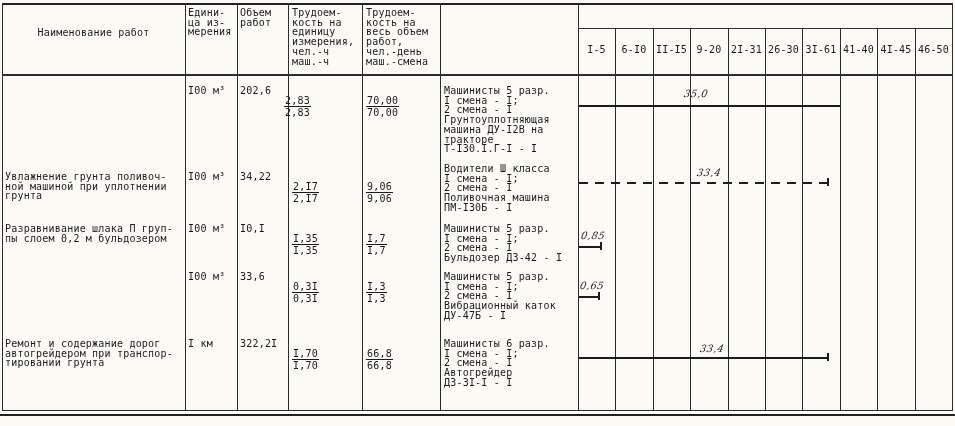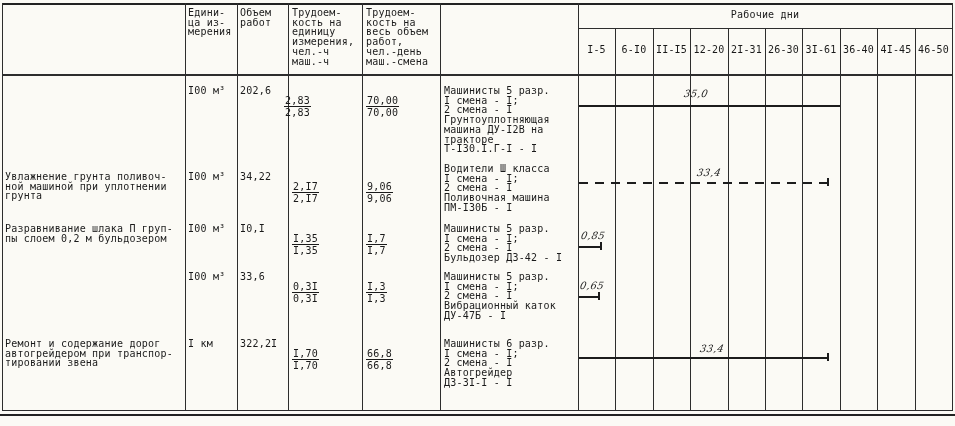--- a/index.html
+++ b/index.html
@@ -50,47 +50,47 @@
   <div class="vl" style="left:615px;top:28px;height:383px"></div>
   <div class="vl" style="left:653px;top:28px;height:383px"></div>
   <div class="vl" style="left:690px;top:28px;height:383px"></div>
   <div class="vl" style="left:728px;top:28px;height:383px"></div>
   <div class="vl" style="left:765px;top:28px;height:383px"></div>
   <div class="vl" style="left:802px;top:28px;height:383px"></div>
   <div class="vl" style="left:840px;top:28px;height:383px"></div>
   <div class="vl" style="left:877px;top:28px;height:383px"></div>
   <div class="vl" style="left:915px;top:28px;height:383px"></div>
 
+  <div class="txt center" style="left:2px;top:28px;width:183px">Наименование работ</div>
   <div class="txt" style="left:188px;top:8px">Едини-
 ца из-
 мерения</div>
   <div class="txt" style="left:240px;top:8px">Объем
 работ</div>
   <div class="txt" style="left:292px;top:8px">Трудоем-
 кость на
 единицу
 измерения,
 чел.-ч
 маш.-ч</div>
   <div class="txt" style="left:366px;top:8px">Трудоем-
 кость на
 весь объем
 работ,
 чел.-день
 маш.-смена</div>
-  <div class="txt center" style="left:578px;top:10px;width:374px">Рабочие дни</div>
 
   <div class="txt center" style="left:578px;top:45px;width:37px">I-5</div>
   <div class="txt center" style="left:615px;top:45px;width:38px">6-I0</div>
   <div class="txt center" style="left:653px;top:45px;width:37px">II-I5</div>
-  <div class="txt center" style="left:690px;top:45px;width:38px">12-20</div>
+  <div class="txt center" style="left:690px;top:45px;width:38px">9-20</div>
   <div class="txt center" style="left:728px;top:45px;width:37px">2I-31</div>
   <div class="txt center" style="left:765px;top:45px;width:37px">26-30</div>
   <div class="txt center" style="left:802px;top:45px;width:38px">3I-61</div>
-  <div class="txt center" style="left:840px;top:45px;width:37px">36-40</div>
+  <div class="txt center" style="left:840px;top:45px;width:37px">41-40</div>
   <div class="txt center" style="left:877px;top:45px;width:38px">4I-45</div>
   <div class="txt center" style="left:915px;top:45px;width:37px">46-50</div>
 
   <div class="txt" style="left:188px;top:86px">I00 м³</div>
   <div class="txt" style="left:240px;top:86px">202,6</div>
   <div class="txt frac" style="left:284px;top:86px">
     <span class="num">2,83</span>
     <span class="den">2,83</span>
   </div>
   <div class="txt frac" style="left:366px;top:86px">
@@ -163,21 +163,21 @@
 I смена - I;
 2 смена - I
 Вибрационный каток
 ДУ-47Б - I</div>
   <div class="bar solid" style="left:579px;top:296px;width:20px"></div>
   <div class="tick" style="left:598px;top:292px"></div>
   <div class="hand" style="left:580px;top:280px">0,65</div>
 
   <div class="txt" style="left:5px;top:339px;width:178px">Ремонт и содержание дорог
 автогрейдером при транспор-
-тировании звена</div>
+тировании грунта</div>
   <div class="txt" style="left:188px;top:339px">I км</div>
   <div class="txt" style="left:240px;top:339px">322,2I</div>
   <div class="txt frac" style="left:292px;top:339px">
     <span class="num">I,70</span>
     <span class="den">I,70</span>
   </div>
   <div class="txt frac" style="left:366px;top:339px">
     <span class="num">66,8</span>
     <span class="den">66,8</span>
   </div>

